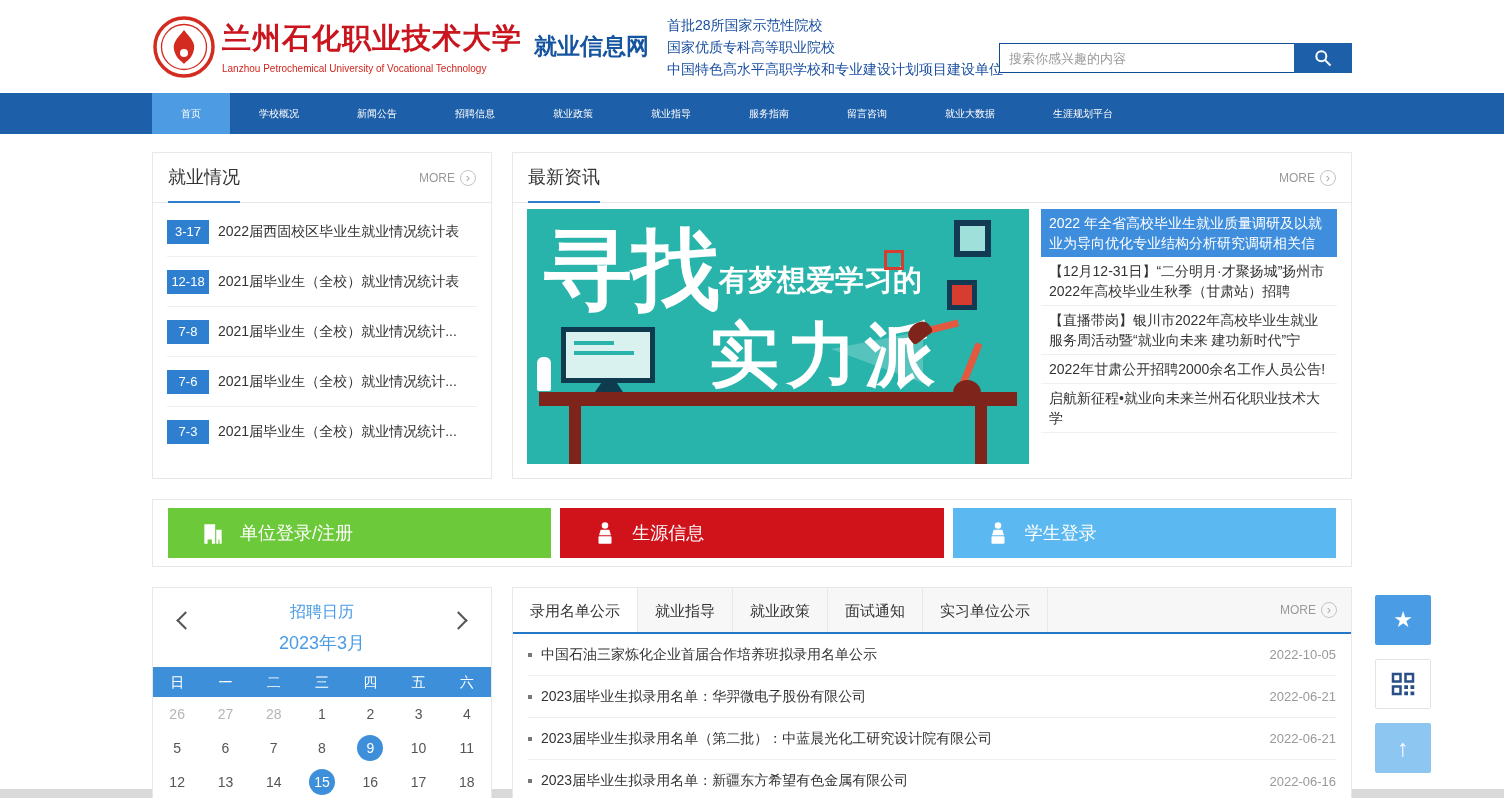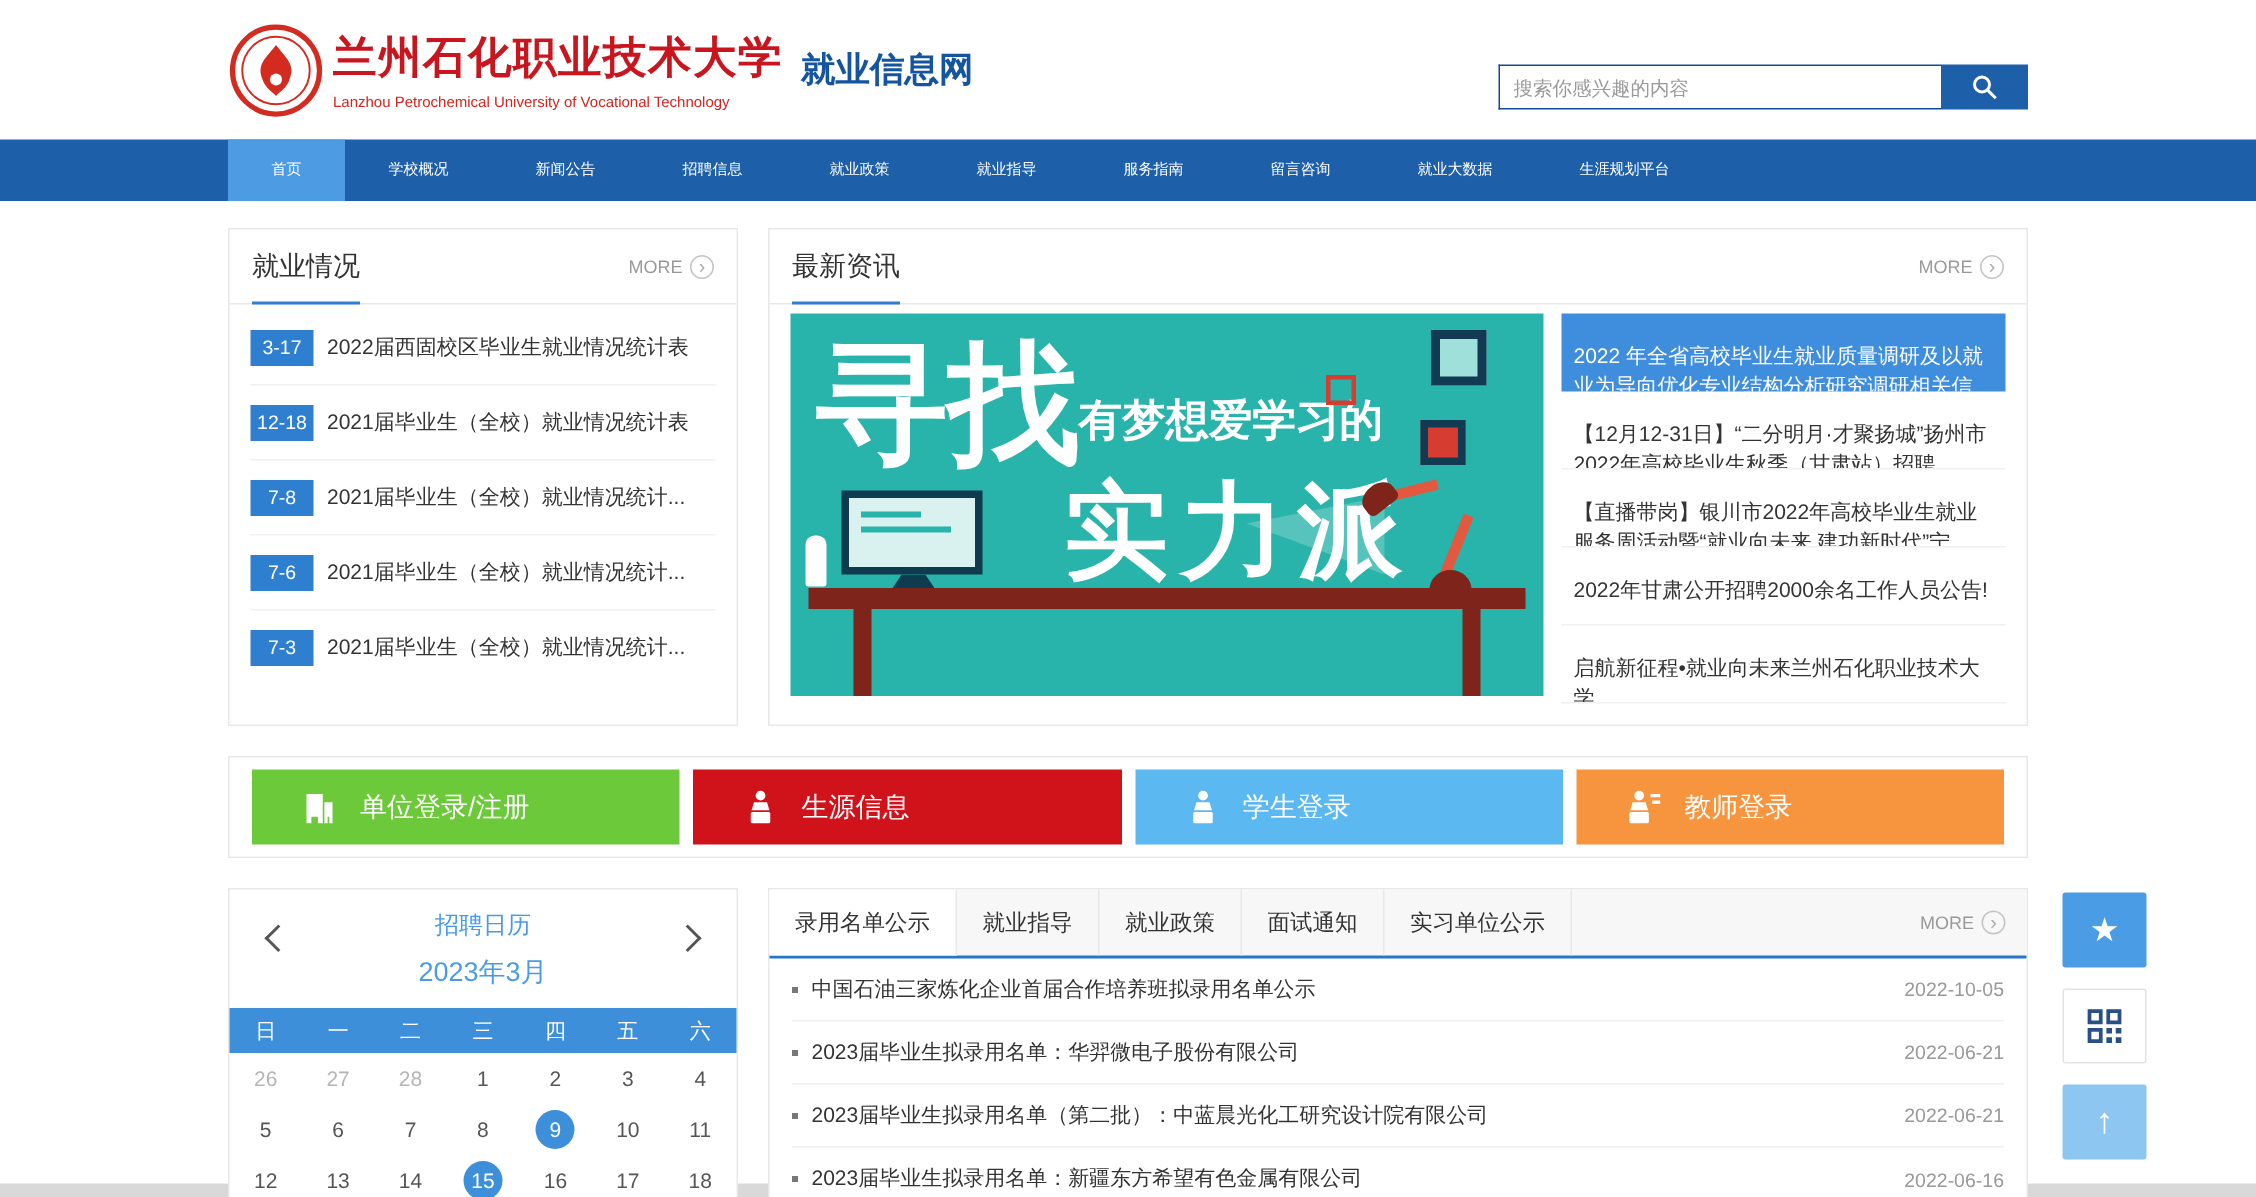--- a/index.html
+++ b/index.html
@@ -42,21 +42,21 @@
   .emp-list { padding:4px 14px; }
   .emp-item { display:flex; align-items:center; height:50px; border-bottom:1px solid #f0f0f0; cursor:pointer; }
   .emp-item:last-child { border-bottom:none; }
   .emp-date { background:#2e7fd0; color:#fff; font-size:13px; min-width:42px; padding:0 3px; height:24px; line-height:24px; text-align:center; margin-right:9px; flex-shrink:0; }
   .emp-text { font-size:14px; color:#333; white-space:nowrap; overflow:hidden; }
 
   
   .news-panel { width:840px; }
   .news-body { display:flex; padding:6px 14px 14px; gap:12px; }
   .news-list { flex:1; min-width:0; }
-  .news-item { padding:18px 8px; font-size:14px; line-height:20px; color:#333; border-bottom:1px solid #f0f0f0; cursor:pointer; max-height:52px; overflow:hidden; }
+  .news-item { padding:4px 8px; font-size:14px; line-height:20px; color:#333; border-bottom:1px solid #f0f0f0; cursor:pointer; max-height:52px; overflow:hidden; }
   .news-item.hl { background:#3e8edd; color:#fff; border-bottom:none; }
 
   
   .banner { position:relative; width:502px; height:255px; background:#28b3ab; overflow:hidden; flex-shrink:0; cursor:pointer; }
   .b-find { position:absolute; left:17px; top:18px; color:#fff; font-size:88px; font-weight:bold; font-family:"Liberation Serif","DejaVu Serif",serif; line-height:1; }
   .b-sub { position:absolute; left:192px; top:52px; color:#fff; font-size:29px; font-weight:bold; white-space:nowrap; }
   .b-power { position:absolute; left:182px; top:112px; color:#fff; font-size:70px; font-weight:bold; font-family:"Liberation Serif","DejaVu Serif",serif; line-height:1; letter-spacing:8px; }
   .frame1 { position:absolute; right:38px; top:11px; width:37px; height:37px; border:6px solid #123a52; background:#9fe0da; }
   .frame2 { position:absolute; right:52px; top:71px; width:30px; height:30px; border:5px solid #123a52; background:#d63c2f; }
   .frame3 { position:absolute; right:125px; top:41px; width:20px; height:20px; border:3px solid #d63c2f; }
@@ -132,20 +132,25 @@
       <circle cx="32" cy="32" r="29" fill="#fff" stroke="#d42b20" stroke-width="3.5"></circle>
       <circle cx="32" cy="32" r="22.5" fill="none" stroke="#d42b20" stroke-width="1.3"></circle>
       <path d="M32 15 C39 24 45 28 41 38 C39 44 34 46.5 32 49 C30 46.5 25 44 23 38 C19 28 25 24 32 15 Z" fill="#d42b20"></path>
       <circle cx="32" cy="38" r="4" fill="#fff"></circle>
     </svg>
     <div class="logo-text">
       <div class="uni-cn">兰州石化职业技术大学</div>
       <div class="uni-en">Lanzhou Petrochemical University of Vocational Technology</div>
     </div>
     <div class="site-name">就业信息网</div>
+    <div class="honors">
+      <div class="honor-line">首批28所国家示范性院校</div>
+      <div class="honor-line">国家优质专科高等职业院校</div>
+      <div class="honor-line">中国特色高水平高职学校和专业建设计划项目建设单位</div>
+    </div>
     <div class="search-box">
       <input class="search-input" type="text" placeholder="搜索你感兴趣的内容" style="">
       <button class="search-btn">
         <svg viewBox="0 0 24 24" width="20" height="20">
           <circle cx="10" cy="10" r="6" fill="none" stroke="#fff" stroke-width="2.4"></circle>
           <line x1="14.5" y1="14.5" x2="21" y2="21" stroke="#fff" stroke-width="2.4"></line>
         </svg>
       </button>
     </div>
   </div>
@@ -269,32 +274,20 @@
     <div class="quick-btn" style="background: rgb(92, 184, 240);">
       <span class="q-icon">
         <svg viewBox="0 0 24 24" width="26" height="26" fill="#fff">
             <circle cx="12" cy="5" r="3"></circle>
             <path d="M8 9h8l1.5 5h-11z"></path>
             <rect x="6" y="15" width="12" height="7" rx="1"></rect>
           </svg>
       </span>
       <span>学生登录</span>
     </div>
-    <div class="quick-btn" style="background: rgb(246, 149, 62);">
-      <span class="q-icon">
-        <svg viewBox="0 0 24 24" width="26" height="26" fill="#fff">
-            <circle cx="9" cy="5" r="3"></circle>
-            <path d="M5 9h8l1.5 5h-11z"></path>
-            <rect x="3" y="15" width="12" height="7" rx="1"></rect>
-            <rect x="16" y="4" width="6" height="2"></rect>
-            <rect x="17" y="8" width="5" height="2"></rect>
-          </svg>
-      </span>
-      <span>教师登录</span>
-    </div>
   </div>
 
   <div class="row row3">
 
     <div class="panel cal-panel">
       <div class="cal-head">
         <span class="cal-arrow cal-prev"></span>
         <div class="cal-title">招聘日历</div>
         <div class="cal-sub">2023年3月</div>
         <span class="cal-arrow cal-next"></span>

